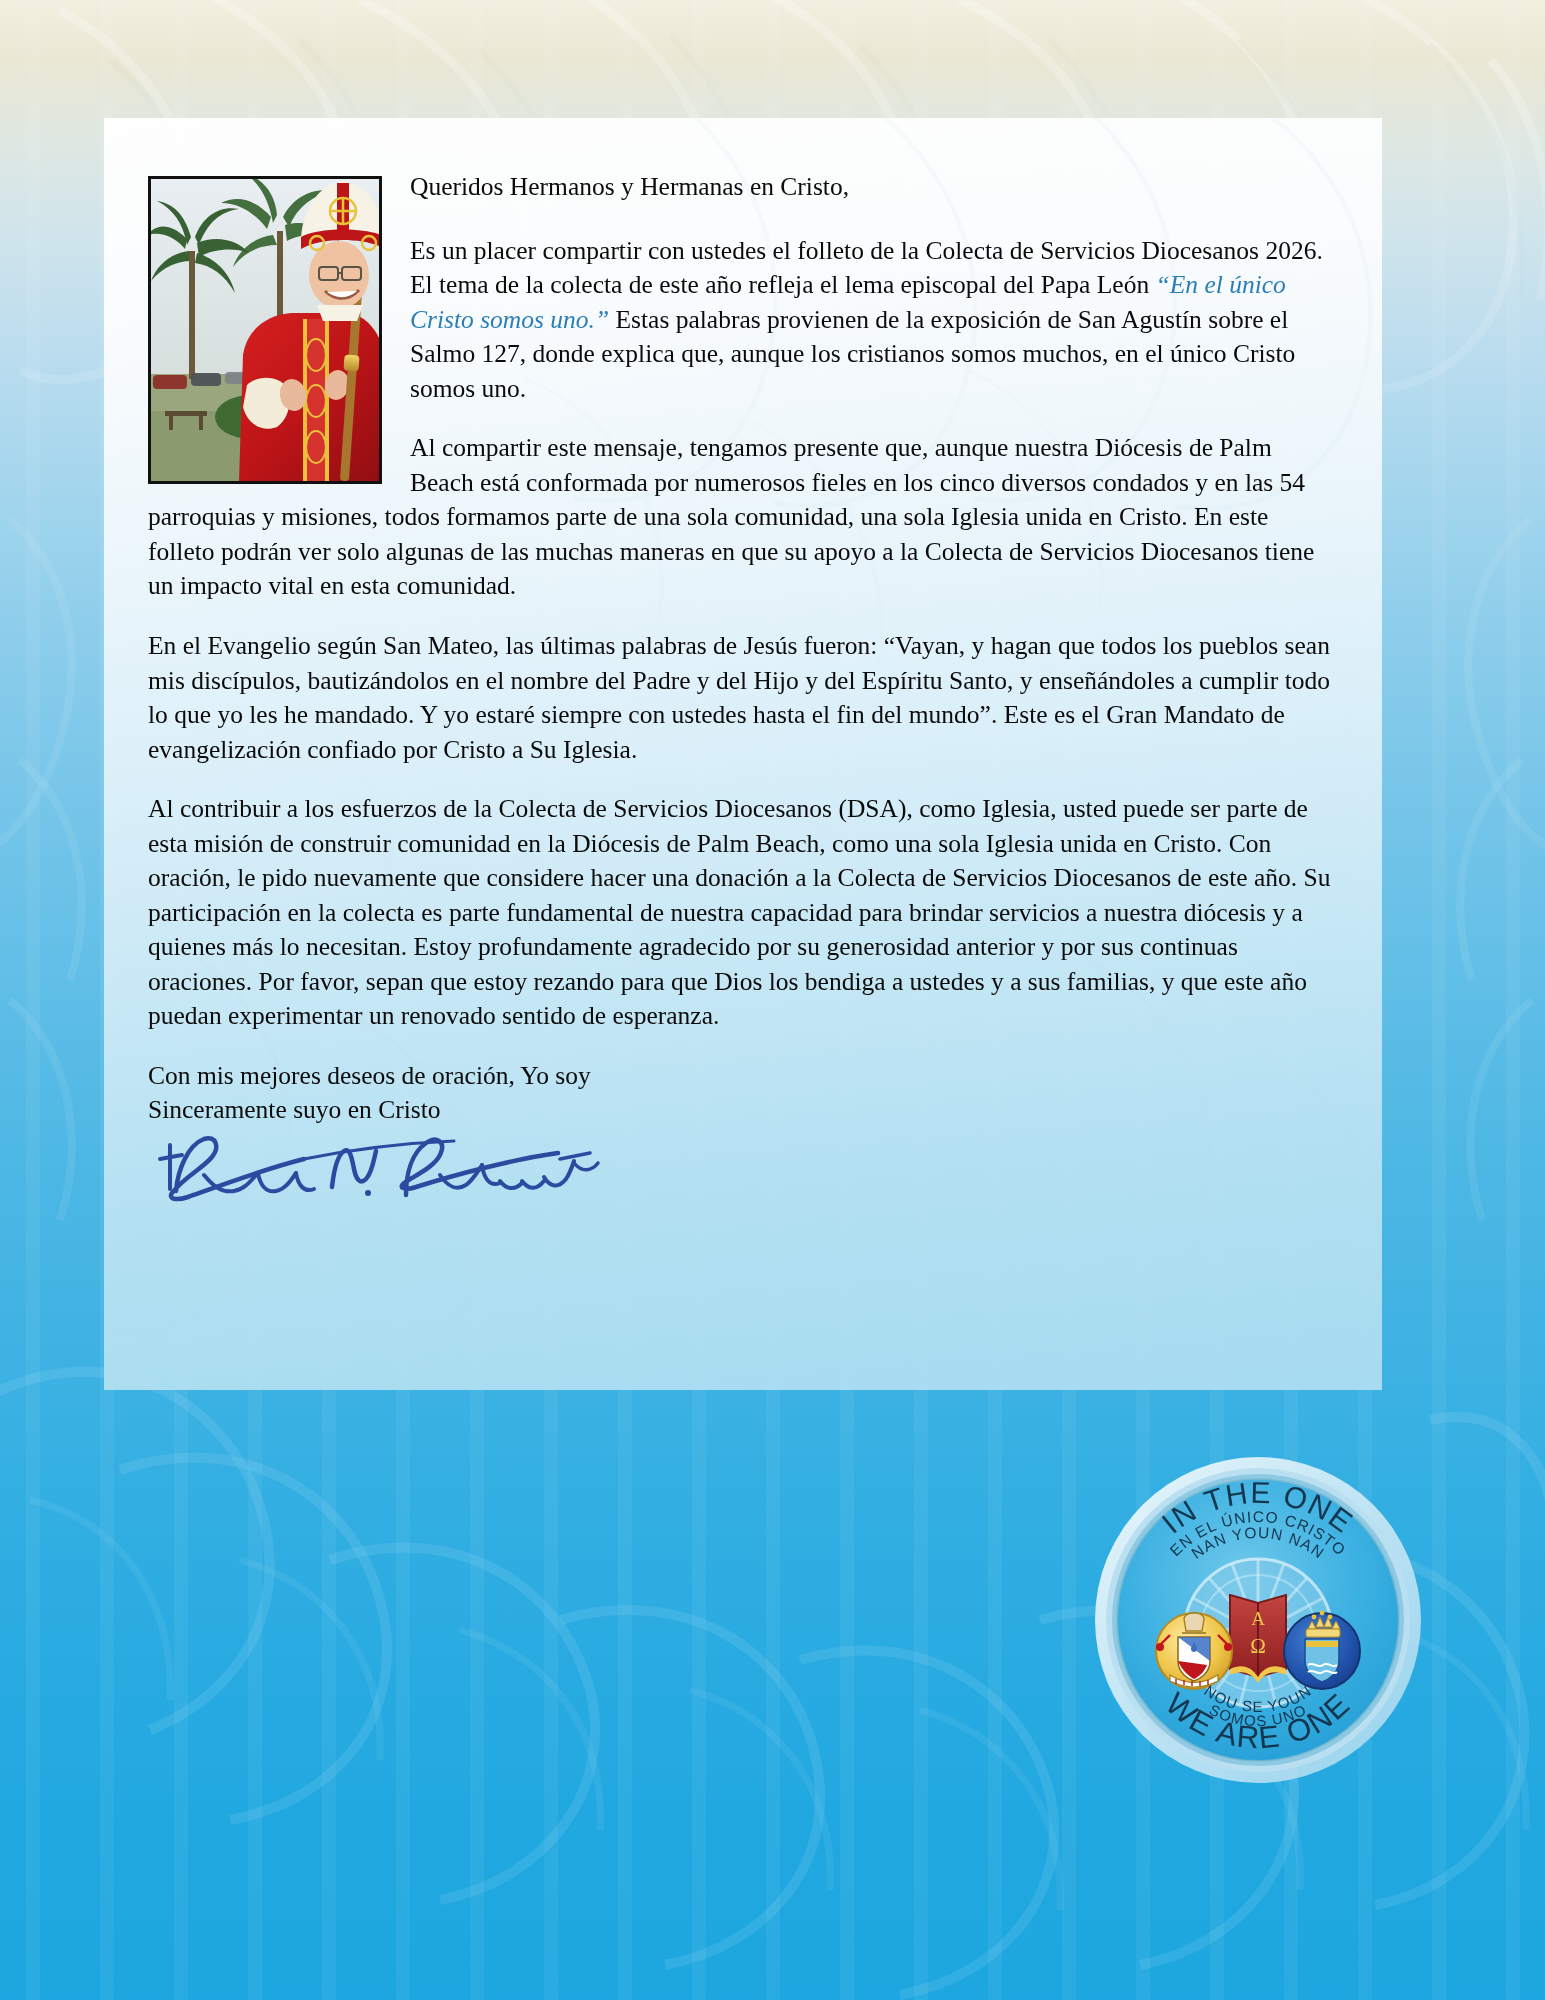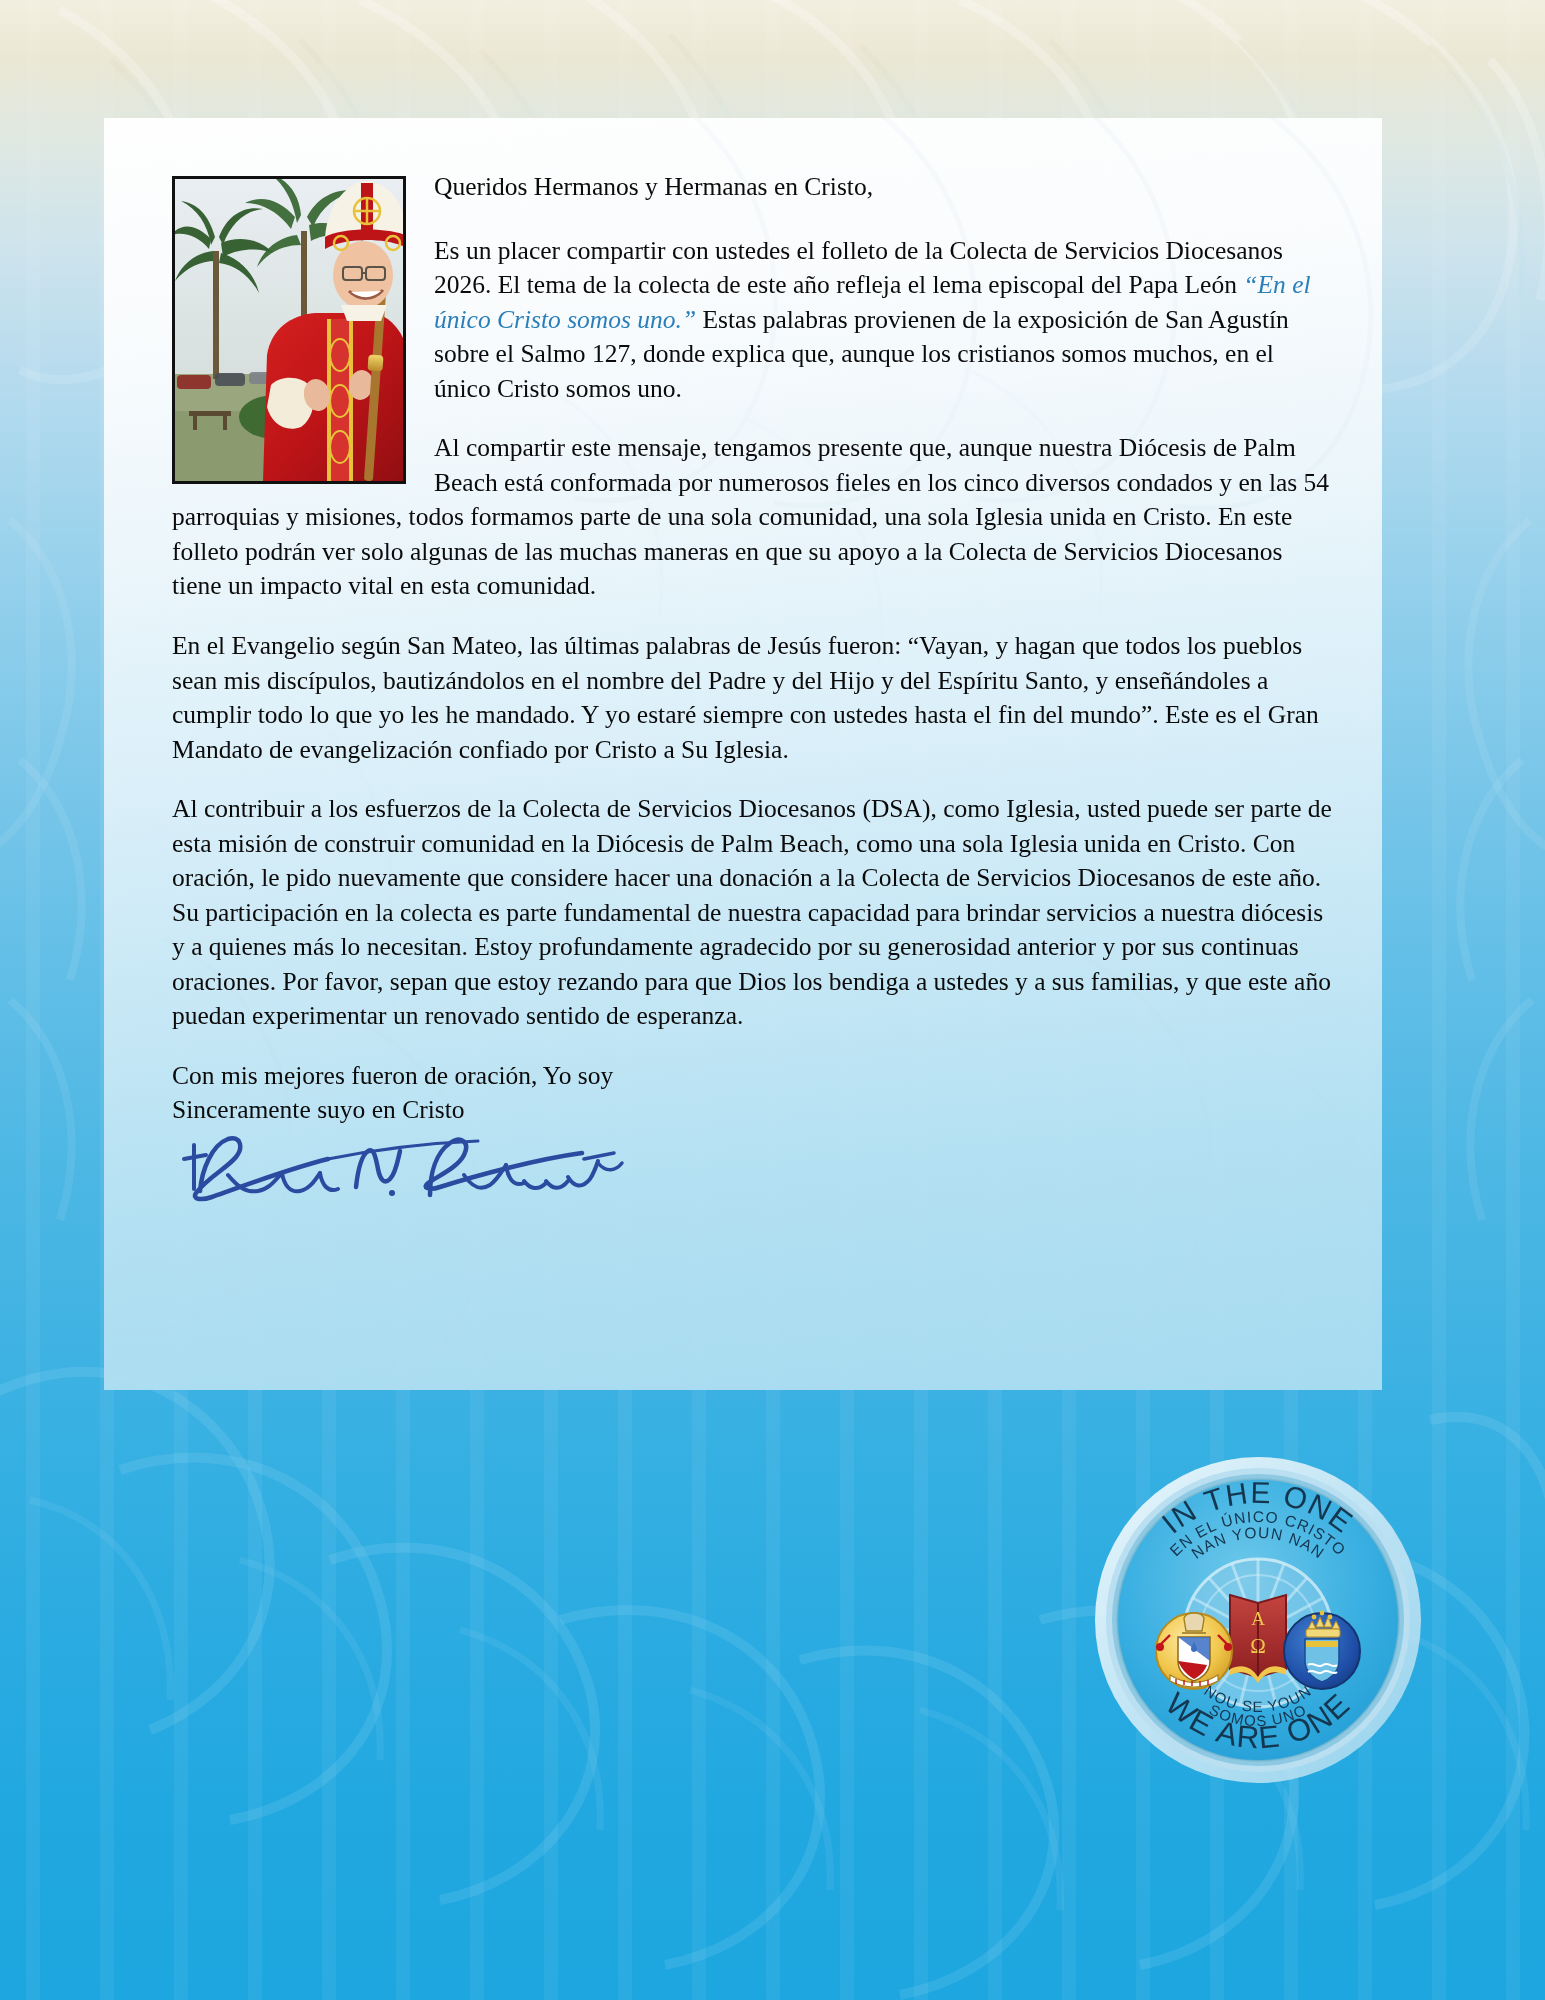--- a/index.html
+++ b/index.html
@@ -88,21 +88,20 @@
   .card-watermark {
     position:absolute; inset:0; opacity:.16; pointer-events:none;
   }
   .card-watermark svg { width:100%; height:100%; display:block; }
 
   .content {
     position: relative;
     padding: 52px 50px 0 44px;
     box-sizing: border-box;
     height: 100%;
-    margin-left: 24px;
   }
 
   
   .photo {
     float: left;
     width: 228px;
     height: 302px;
     margin: 6px 28px 10px 0;
     border: 3px solid #111;
     position: relative;
@@ -369,21 +368,21 @@
         </div>
 
         <div class="body-text">
           <p class="salutation">Queridos Hermanos y Hermanas en Cristo,</p>
           <p><span>Es un placer compartir con ustedes el folleto de la Colecta de Servicios Diocesanos 2026. El tema de la colecta de este año refleja el lema episcopal del Papa León </span><span class="motto">“En el único Cristo somos uno.”</span><span> Estas palabras provienen de la exposición de San Agustín sobre el Salmo 127, donde explica que, aunque los cristianos somos muchos, en el único Cristo somos uno.</span></p>
           <p>Al compartir este mensaje, tengamos presente que, aunque nuestra Diócesis de Palm Beach está conformada por numerosos fieles en los cinco diversos condados y en las 54 parroquias y misiones, todos formamos parte de una sola comunidad, una sola Iglesia unida en Cristo. En este folleto podrán ver solo algunas de las muchas maneras en que su apoyo a la Colecta de Servicios Diocesanos tiene un impacto vital en esta comunidad.</p>
           <p>En el Evangelio según San Mateo, las últimas palabras de Jesús fueron: “Vayan, y hagan que todos los pueblos sean mis discípulos, bautizándolos en el nombre del Padre y del Hijo y del Espíritu Santo, y enseñándoles a cumplir todo lo que yo les he mandado. Y yo estaré siempre con ustedes hasta el fin del mundo”. Este es el Gran Mandato de evangelización confiado por Cristo a Su Iglesia.</p>
           <p>Al contribuir a los esfuerzos de la Colecta de Servicios Diocesanos (DSA), como Iglesia, usted puede ser parte de esta misión de construir comunidad en la Diócesis de Palm Beach, como una sola Iglesia unida en Cristo. Con oración, le pido nuevamente que considere hacer una donación a la Colecta de Servicios Diocesanos de este año. Su participación en la colecta es parte fundamental de nuestra capacidad para brindar servicios a nuestra diócesis y a quienes más lo necesitan. Estoy profundamente agradecido por su generosidad anterior y por sus continuas oraciones. Por favor, sepan que estoy rezando para que Dios los bendiga a ustedes y a sus familias, y que este año puedan experimentar un renovado sentido de esperanza.</p>
 
           <div class="closing">
-            <div>Con mis mejores fueron de oración, Yo soy</div>
+            <div>Con mis mejores deseos de oración, Yo soy</div>
             <div>Sinceramente suyo en Cristo</div>
           </div>
 
           <div class="signature" aria-label="handwritten-signature-gerald-m-barbarito">
             <svg viewBox="0 0 470 78" xmlns="http://www.w3.org/2000/svg">
               <g fill="none" stroke="#2b4ba0" stroke-linecap="round" stroke-linejoin="round">
 
                 <path d="M16,16 L16,60" stroke-width="4"></path>
                 <path d="M6,30 L28,26" stroke-width="4"></path>
 

